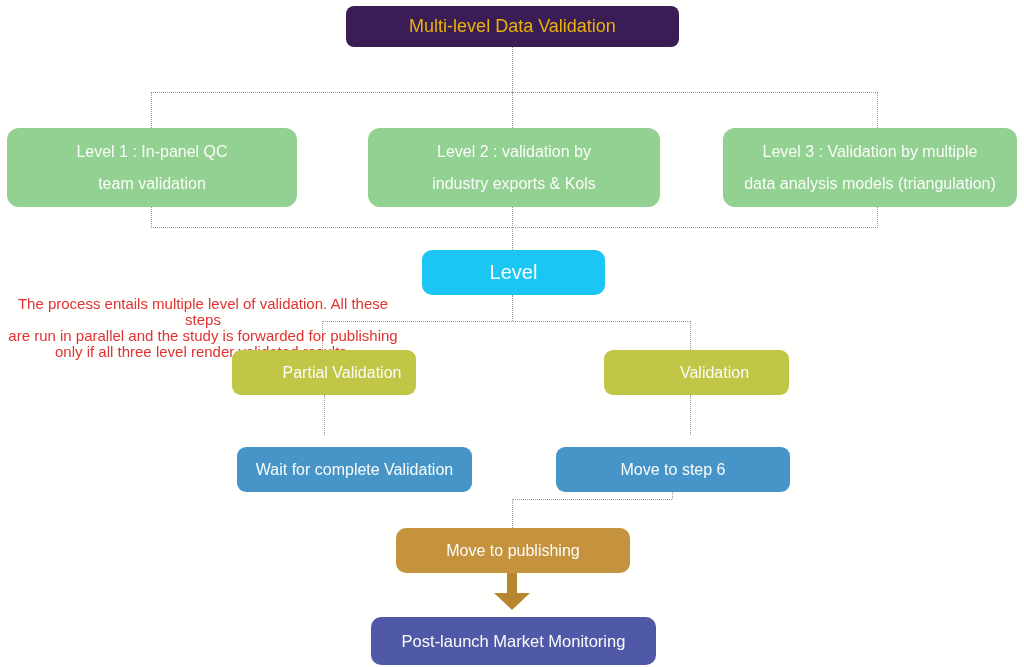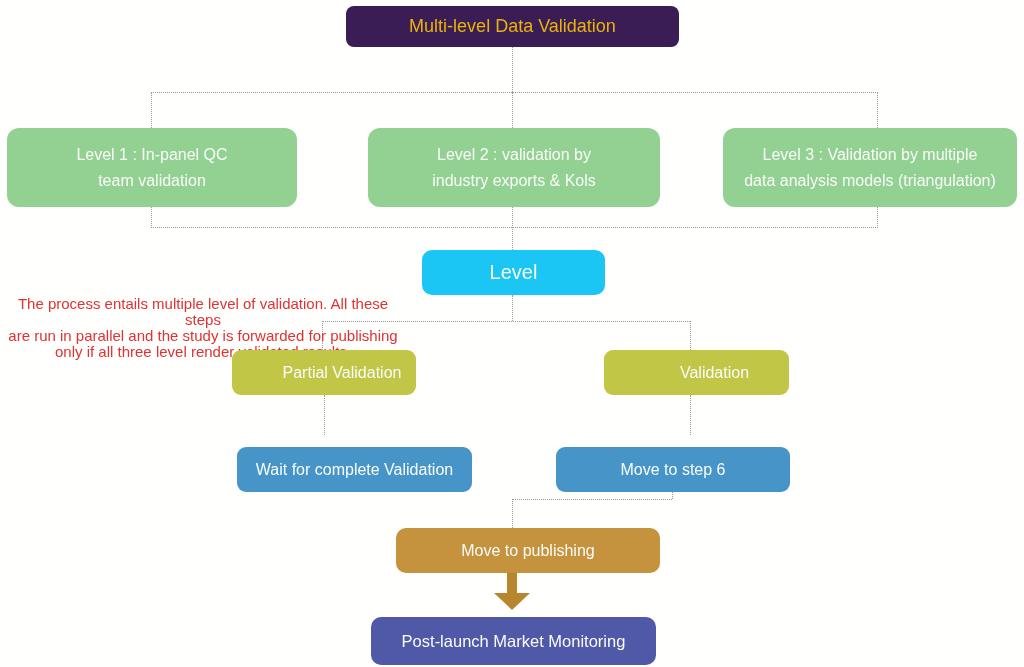--- a/index.html
+++ b/index.html
@@ -10,41 +10,41 @@
   .node {
     position:absolute; display:flex; align-items:center; justify-content:center;
     text-align:center; color:#fafcf9; white-space:pre-line; box-sizing:border-box;
   }
   .title-box {
     left:346px; top:6px; width:333px; height:41px; background:#3a1d55;
     border-radius:8px; color:#eab308; font-size:18px; font-weight:500;
   }
   .level-box {
     top:128px; height:79px; background:#92d192; border-radius:12px;
-    font-size:16px; line-height:26px;
+    font-size:16px; line-height:32px;
   }
   .level-1 { left:7px;   width:290px; }
   .level-2 { left:368px; width:292px; }
   .level-3 { left:723px; width:294px; }
   .output-box {
     left:422px; top:250px; width:183px; height:45px; background:#1bc6f4;
     border-radius:10px; font-size:20px;
   }
   .outcome-box {
     top:350px; height:45px; background:#c1c646; border-radius:9px; font-size:16px;padding-left:36px;
   }
   .outcome-partial   { left:232px; width:184px; }
   .outcome-validated { left:604px; width:185px; }
   .action-box {
     top:435px; height:45px; background:#4795c8; border-radius:9px; font-size:16px;margin-top:12px;
   }
   .action-wait  { left:237px; width:235px; }
   .action-step2 { left:556px; width:234px; }
   .publish-box {
-    left:396px; top:528px; width:264px; height:45px; background:#c5923e;
+    left:396px; top:528px; width:234px; height:45px; background:#c5923e;
     border-radius:10px; font-size:16px;
   }
   .post-box {
     left:371px; top:617px; width:285px; height:48px; background:#5058a8;
     border-radius:10px; font-size:16.5px;
   }
   .note {
     position:absolute; left:8px; top:248px; width:390px; color:#e03232;
     font-size:15px; line-height:16px; text-align:center; white-space:pre-line;margin-top:48px;
   }

